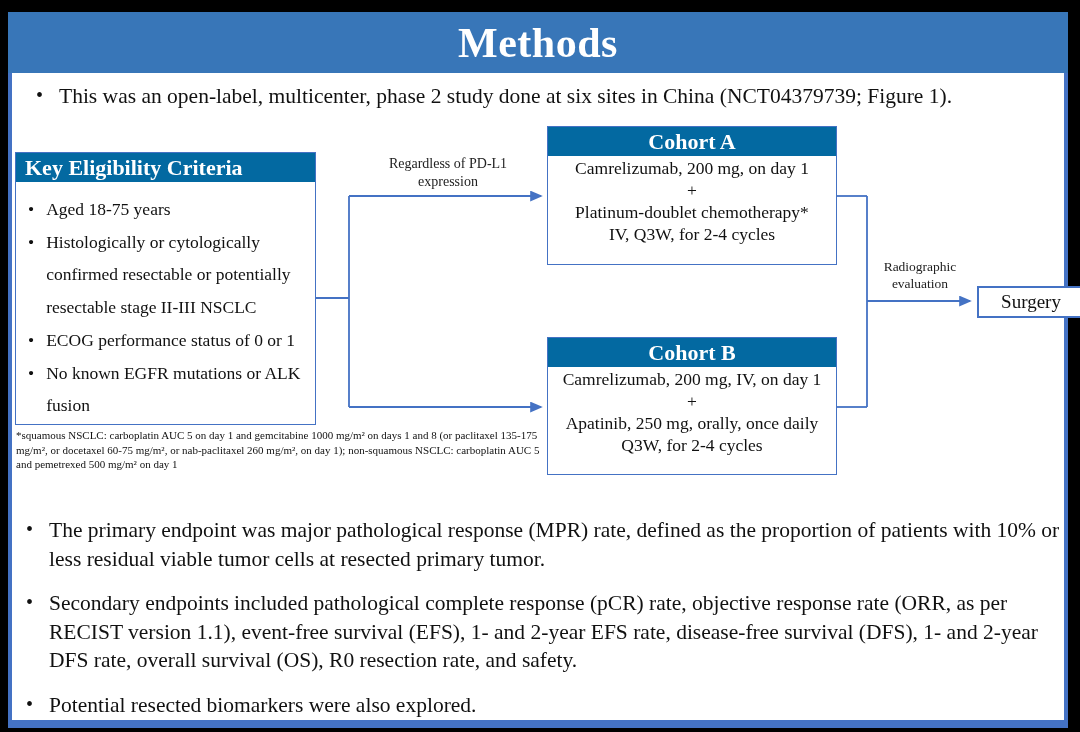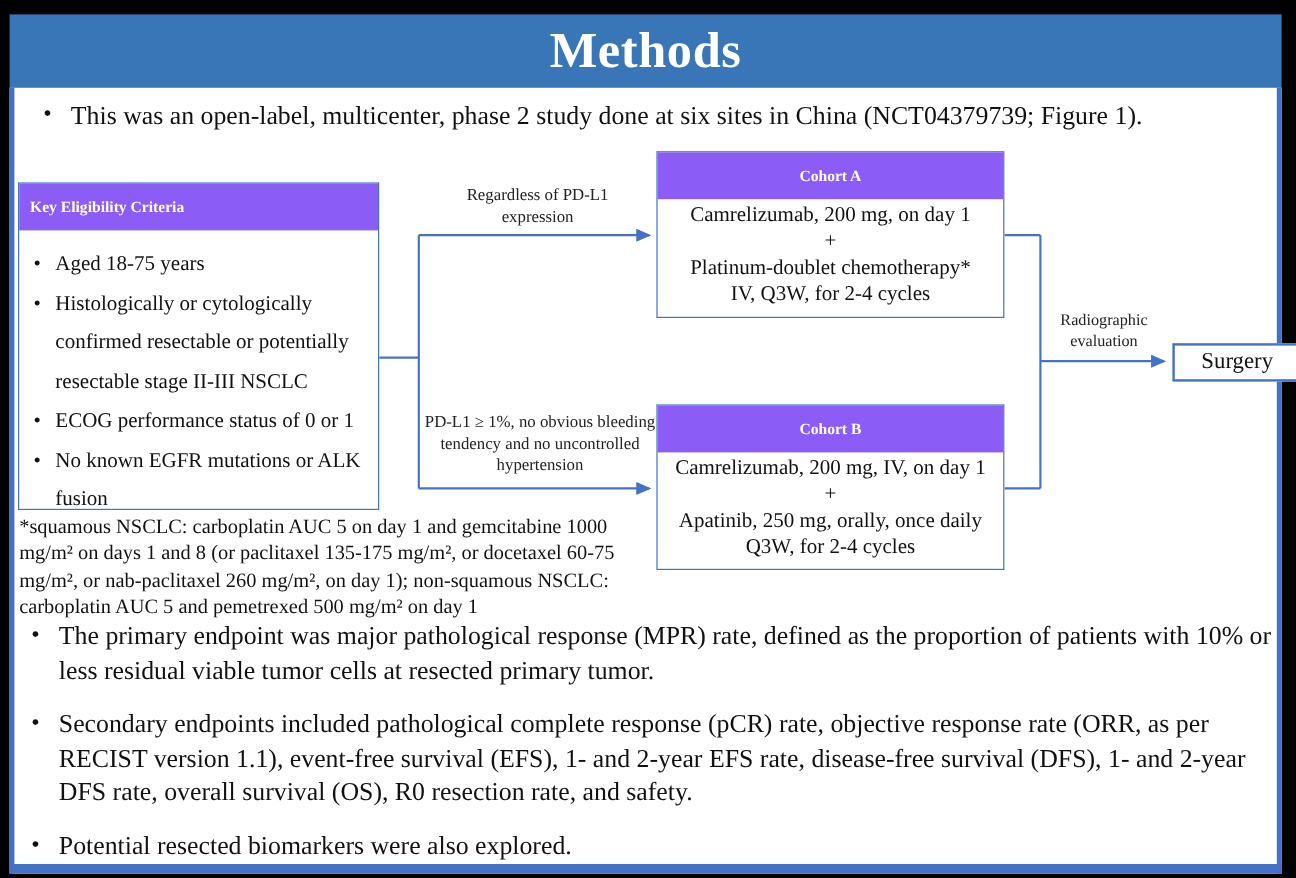--- a/index.html
+++ b/index.html
@@ -29,22 +29,22 @@
 
   .bullet-row { display:flex; align-items:flex-start; }
   .dot { flex:0 0 auto; font-size:20px; line-height:1.35; padding:0 16px 0 14px; }
   .bullet-text { font-size:21.5px; line-height:1.33; }
 
   .intro { position:absolute; left:10px; top:9px; right:8px; }
 
   
   .fig-box { position:absolute; box-sizing:border-box; border:1.5px solid #4472c4; background:#fff; }
   .fig-box .box-header {
-    background:#8b5cf6; color:#fff; font-weight:bold; font-size:13px;
-    height:39px; display:flex; align-items:center;
+    background:#0369a1; color:#fff; font-weight:bold; font-size:22px;
+    height:29px; display:flex; align-items:center;
   }
   .hdr-left { padding-left:9px; justify-content:flex-start; }
   .hdr-center { justify-content:center; }
 
   .elig { left:3px; top:79px; width:301px; height:273px; }
   .elig-body { padding:11px 6px 0 4px; }
   .elig-item { display:flex; align-items:flex-start; font-size:17.5px; line-height:1.87; }
   .elig-item .edot { flex:0 0 auto; padding:0 12px 0 8px; }
 
   .cohort { left:535px; width:290px; }
@@ -55,21 +55,21 @@
   .cohort-body div { line-height:1.25; }
 
   .surgery { left:965px; top:213px; width:108px; height:32px; border-width:2px;
     display:flex; align-items:center; justify-content:center; font-size:19px; }
 
   .flow-label { position:absolute; text-align:center; font-size:14px; line-height:1.28; color:#222; }
   .label-top { left:348px; top:82px; width:176px; }
   .label-bottom { left:342px; top:271px; width:192px; }
   .label-radio { left:856px; top:185px; width:104px; font-size:13.5px; }
 
-  .footnote { position:absolute; left:4px; top:355px; width:532px; font-size:17px; line-height:1.32; }
+  .footnote { position:absolute; left:4px; top:355px; width:532px; font-size:11px; line-height:1.32; }
 
   .caption { position:absolute; left:0; top:408px; width:100%; text-align:center;
     font-weight:bold; font-size:20px; }
 
   .connectors { position:absolute; left:0; top:0; width:1052px; height:643px; pointer-events:none; }
 
   .endpoints { position:absolute; left:0px; top:443px; right:4px; }
   .endpoints .bullet-row { margin-bottom:16px; }
 </style>
 </head>
@@ -123,21 +123,20 @@
             <span>ECOG performance status of 0 or 1</span>
           </div>
           <div class="elig-item">
             <span class="edot">•</span>
             <span>No known EGFR mutations or ALK fusion</span>
           </div>
         </div>
       </div>
 
       <div class="flow-label label-top">Regardless  of PD-L1 expression</div>
-      <div class="flow-label label-bottom">PD-L1 ≥ 1%, no obvious bleeding tendency and no uncontrolled hypertension</div>
 
       <div class="fig-box cohort cohort-a">
         <div class="box-header hdr-center">Cohort A</div>
         <div class="cohort-body">
           <div>Camrelizumab, 200 mg, on day 1</div>
           <div>+</div>
           <div>Platinum-doublet chemotherapy*</div>
           <div>IV, Q3W, for 2-4 cycles</div>
         </div>
       </div>

